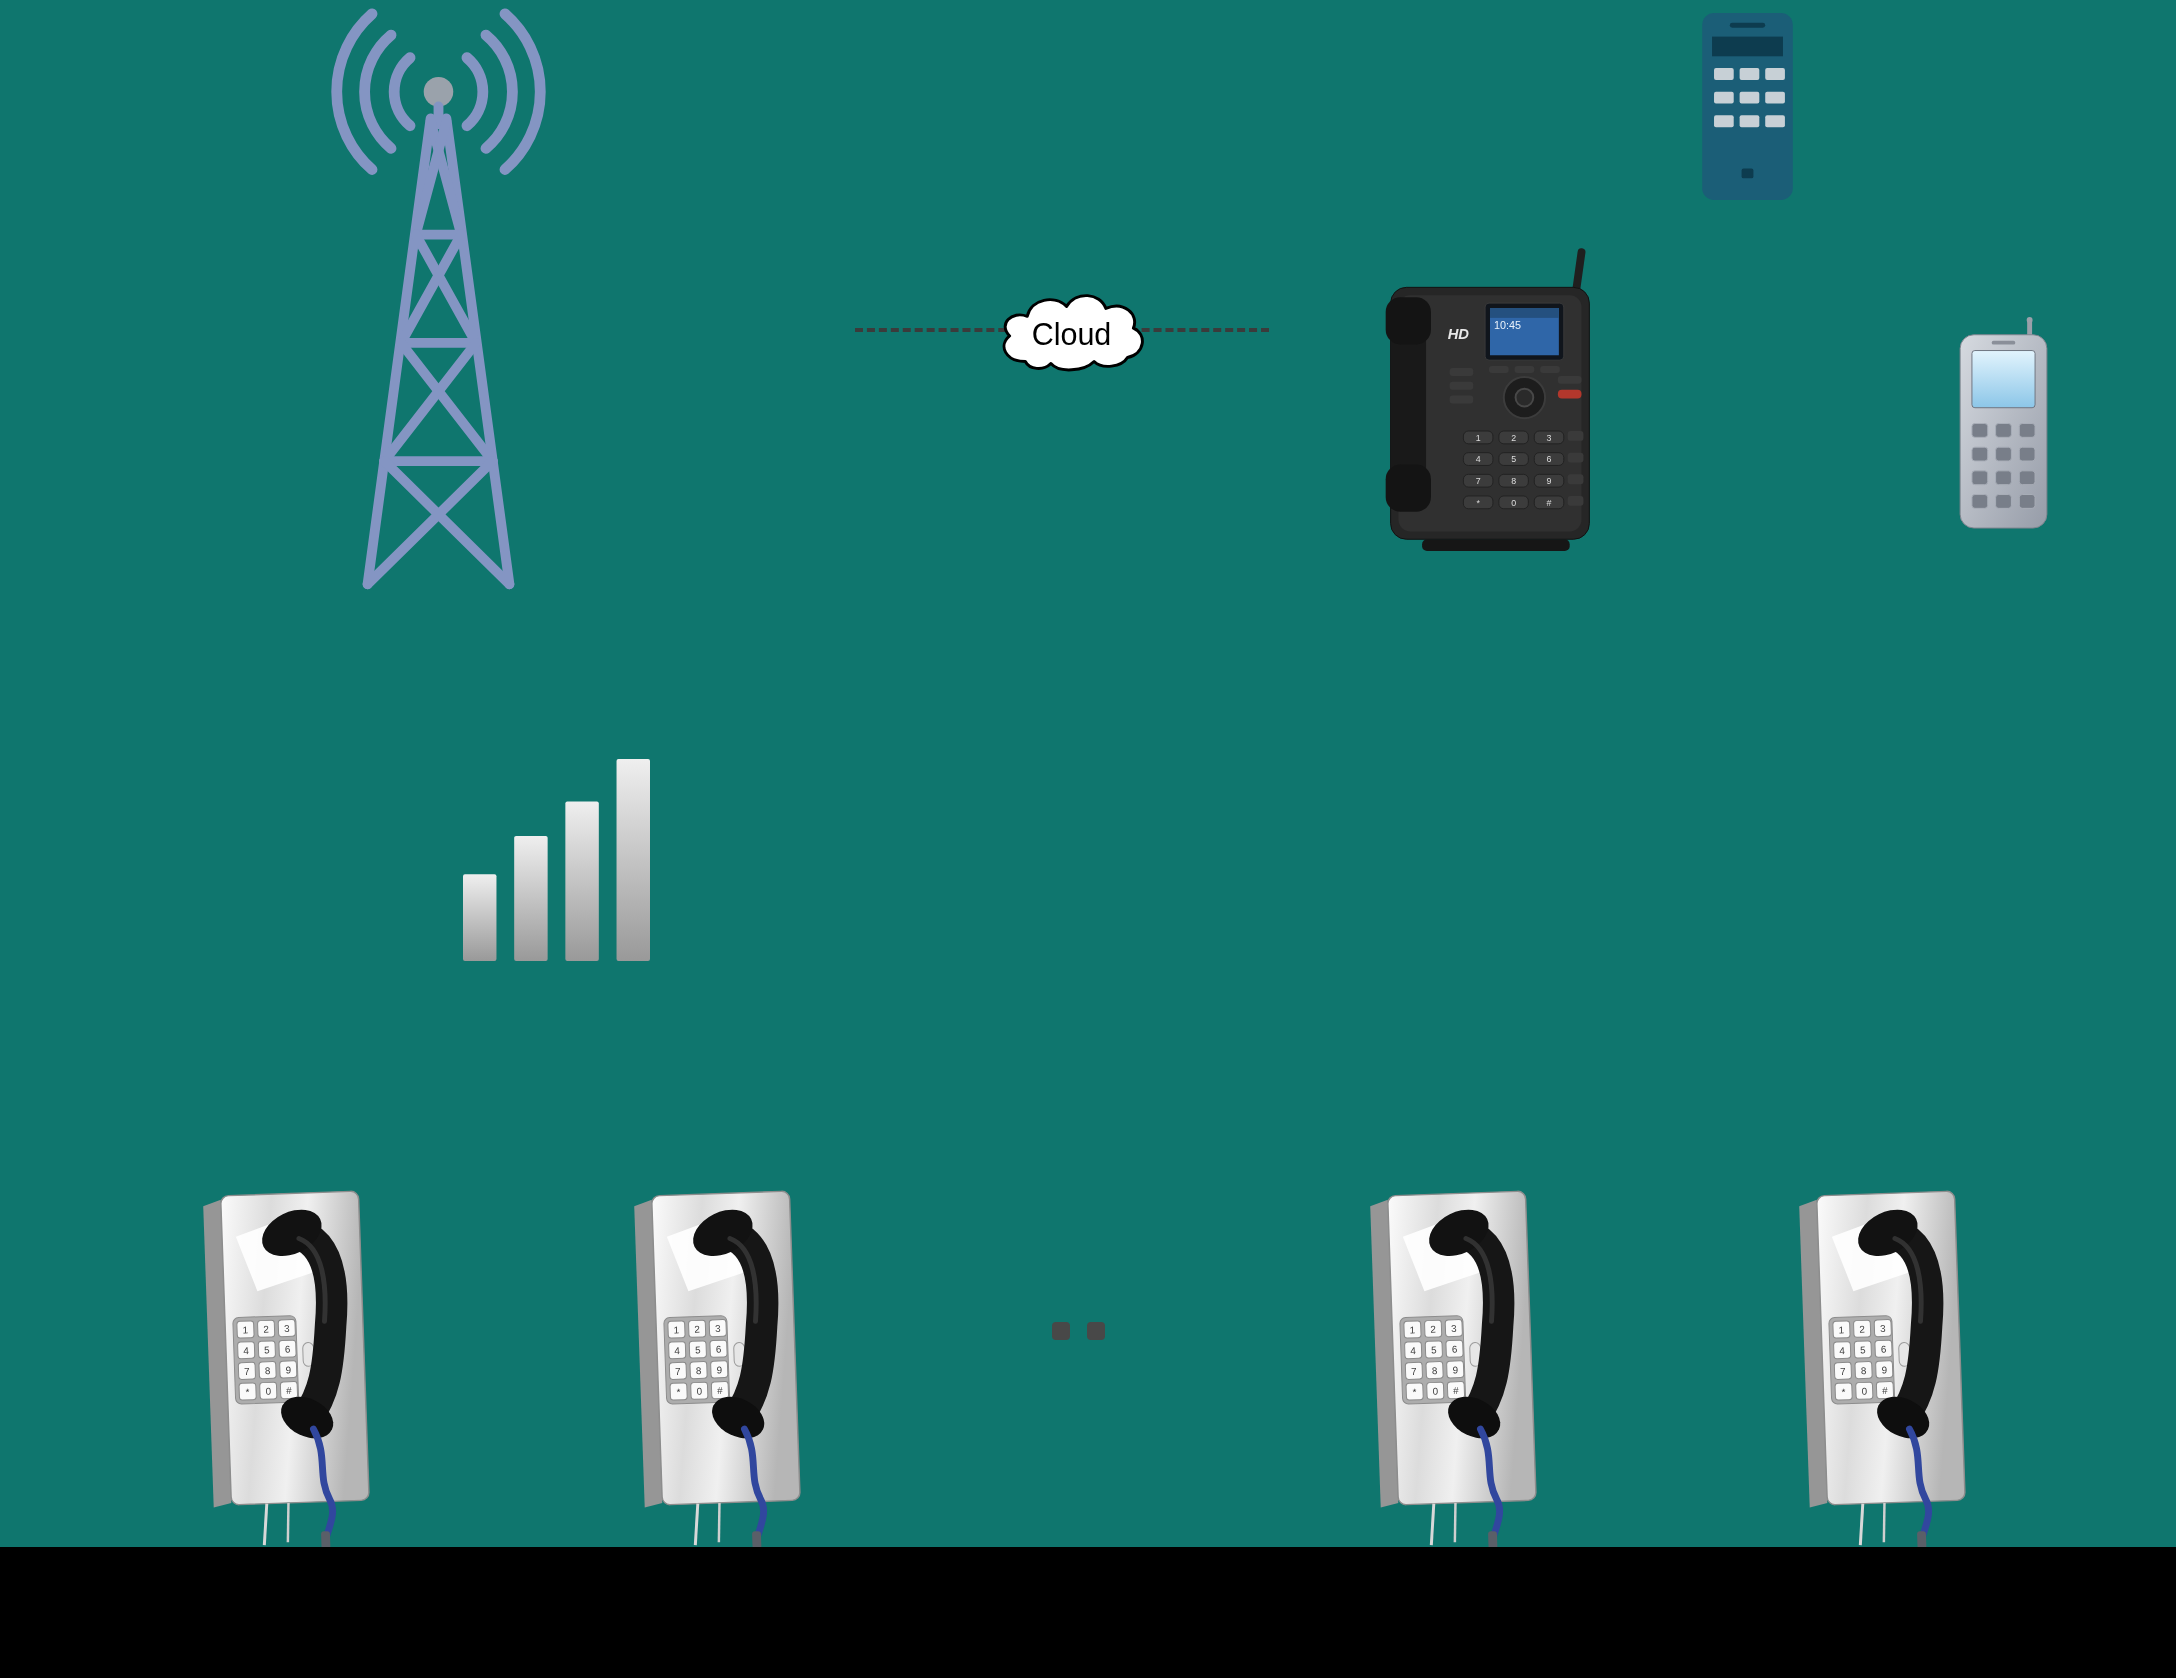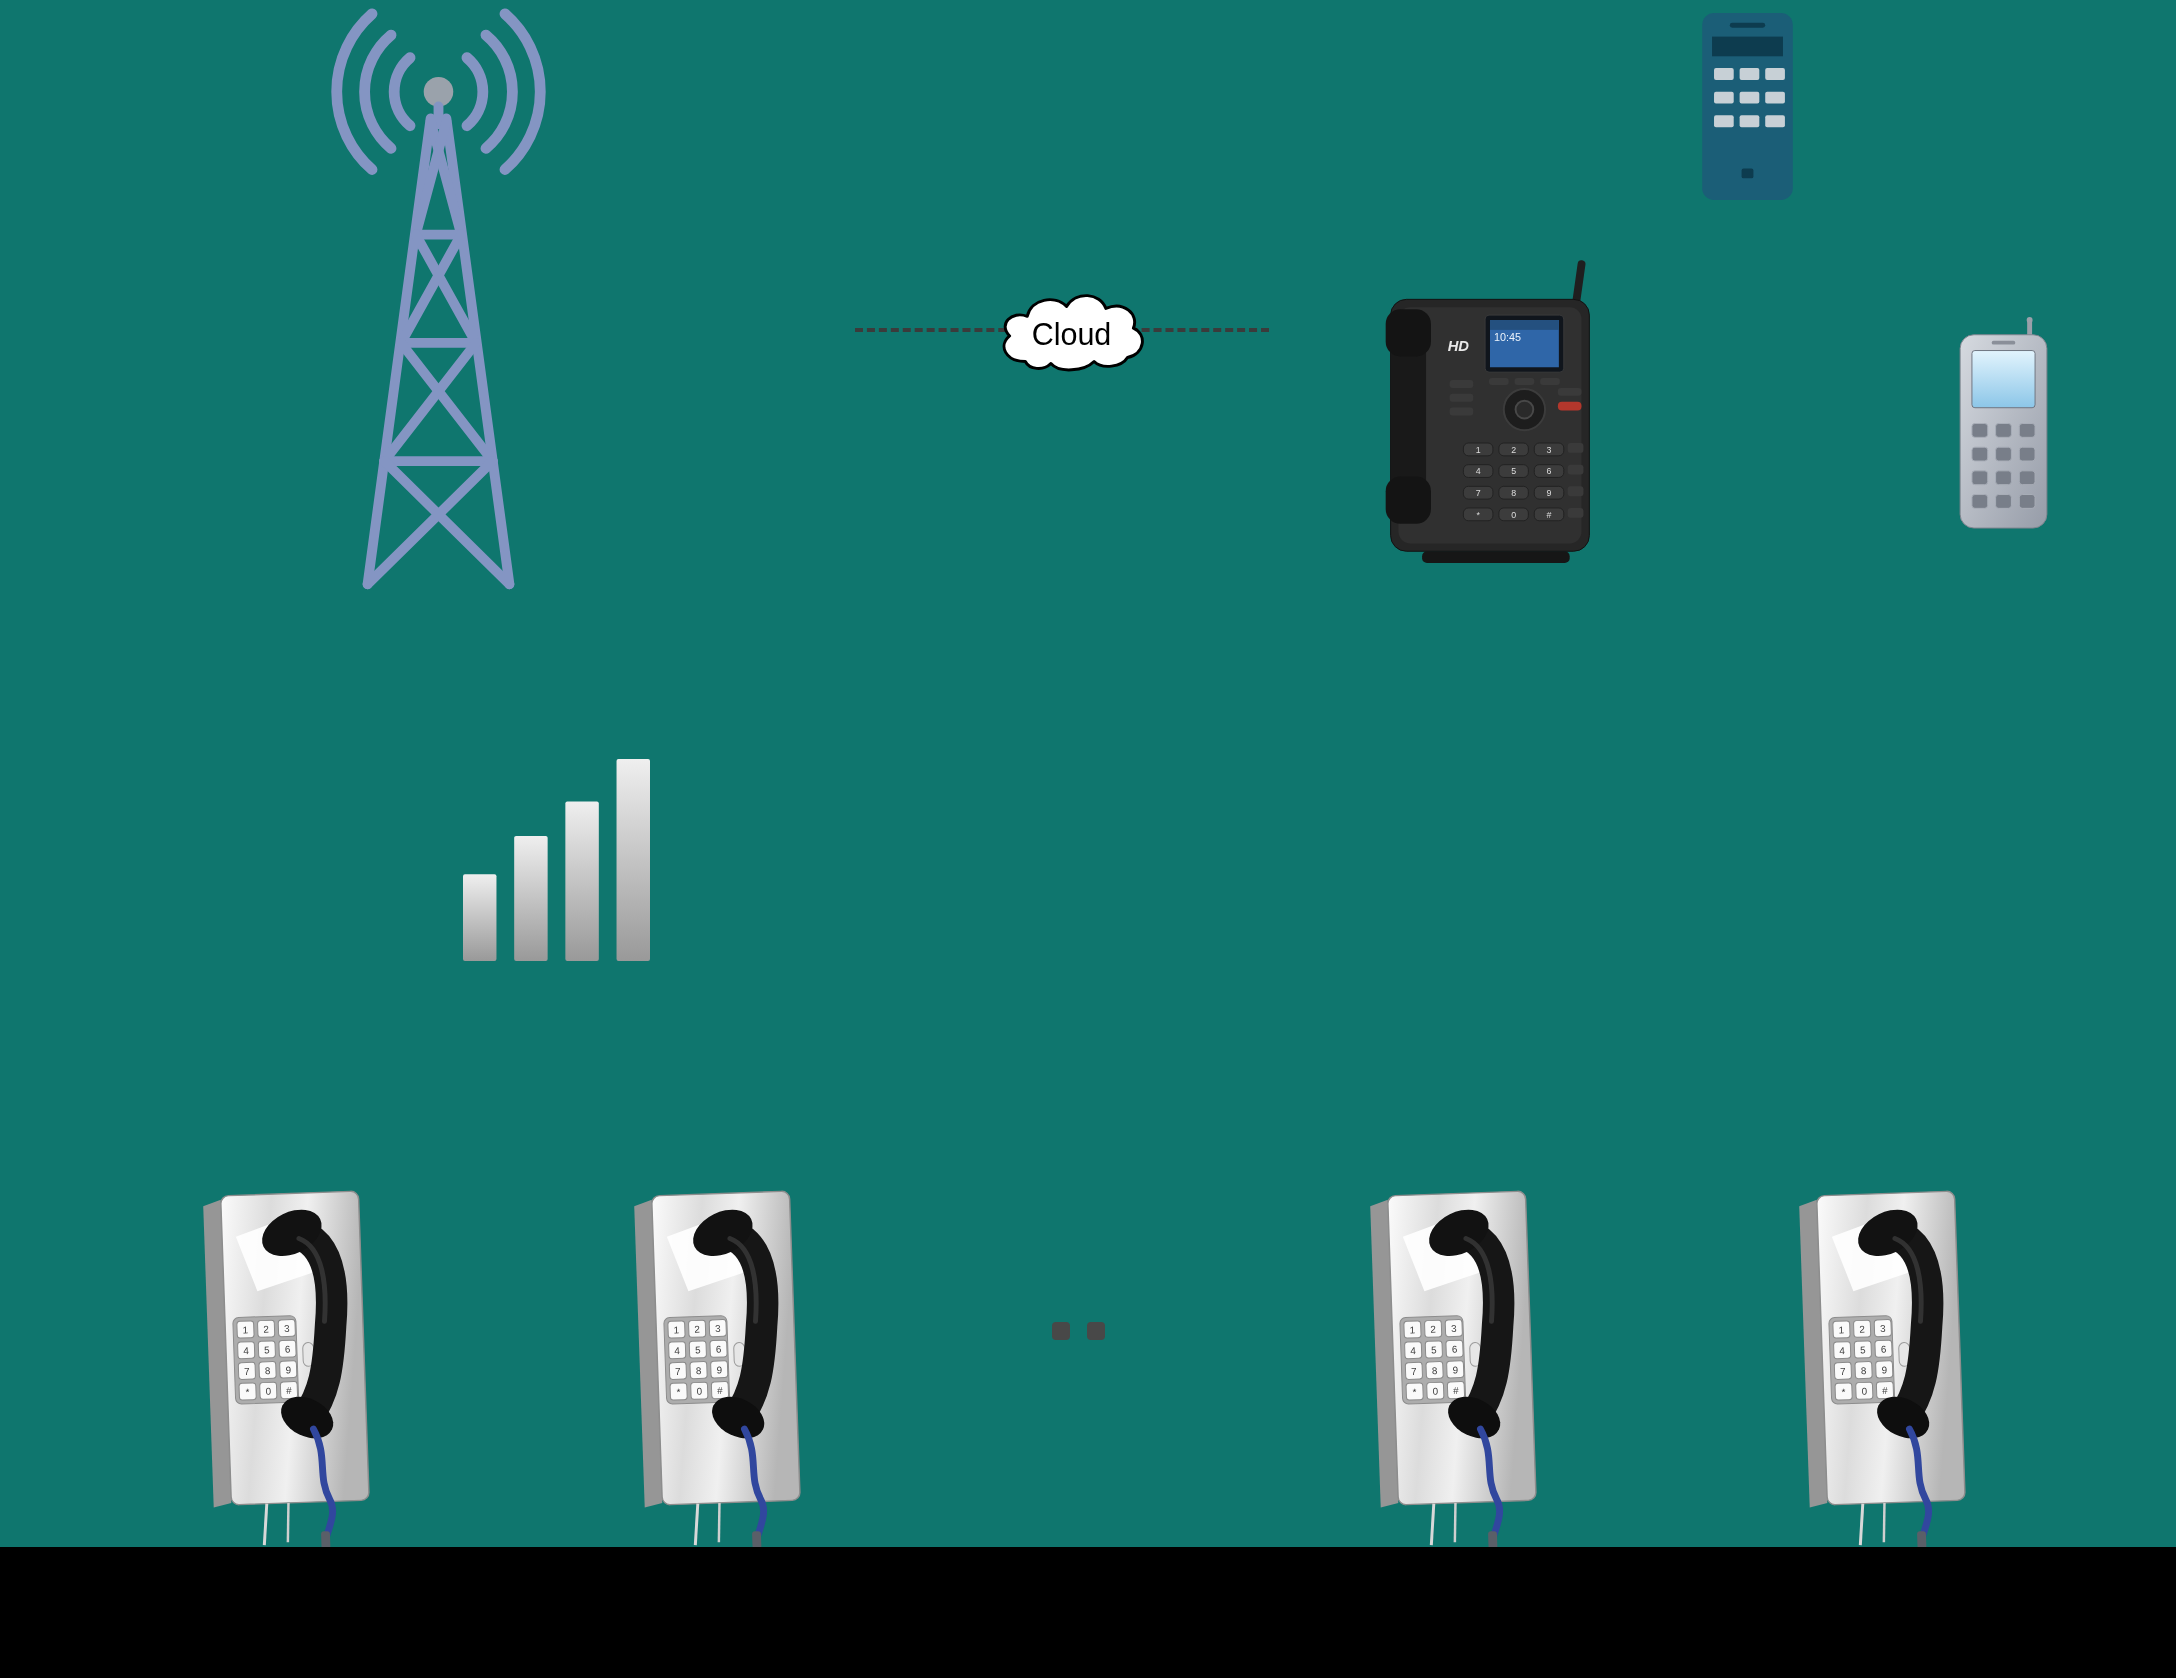--- a/index.html
+++ b/index.html
@@ -20,21 +20,21 @@
     border-top: 4.9px dashed #3b3b3b;
     z-index: 0;
   }
   .cloud-wrap { left: 988px; top: 282px; width: 167px; height: 100px; z-index: 1; }
   .cloud-label {
     position: absolute; left: 0; top: 35px; width: 167px;
     text-align: center; font-size: 30.5px; color: #000; z-index: 2;
   }
 
   .tower-wrap   { left: 276px;  top: 7.9px;    width: 325px; height: 591px; }
-  .deskphone-wrap { left: 1365px; top: 260px; width: 248px; height: 307px; }
+  .deskphone-wrap { left: 1365px; top: 248px; width: 248px; height: 307px; }
   .smartphone-wrap { left: 1700px; top: 10.8px; width: 95px;  height: 191px; }
   .mobile-wrap  { left: 1954px; top: 317px;  width: 99px; height: 215px; }
   .bars-wrap    { left: 463px;  top: 759px;  width: 187px; height: 202px; }
 
   .wall-phone { width: 207px; height: 386px; }
   .wp1 { left: 185px;  top: 1170px; }
   .wp2 { left: 616px;  top: 1170px; }
   .wp3 { left: 1352px; top: 1170px; }
   .wp4 { left: 1781px; top: 1170px; }
 

